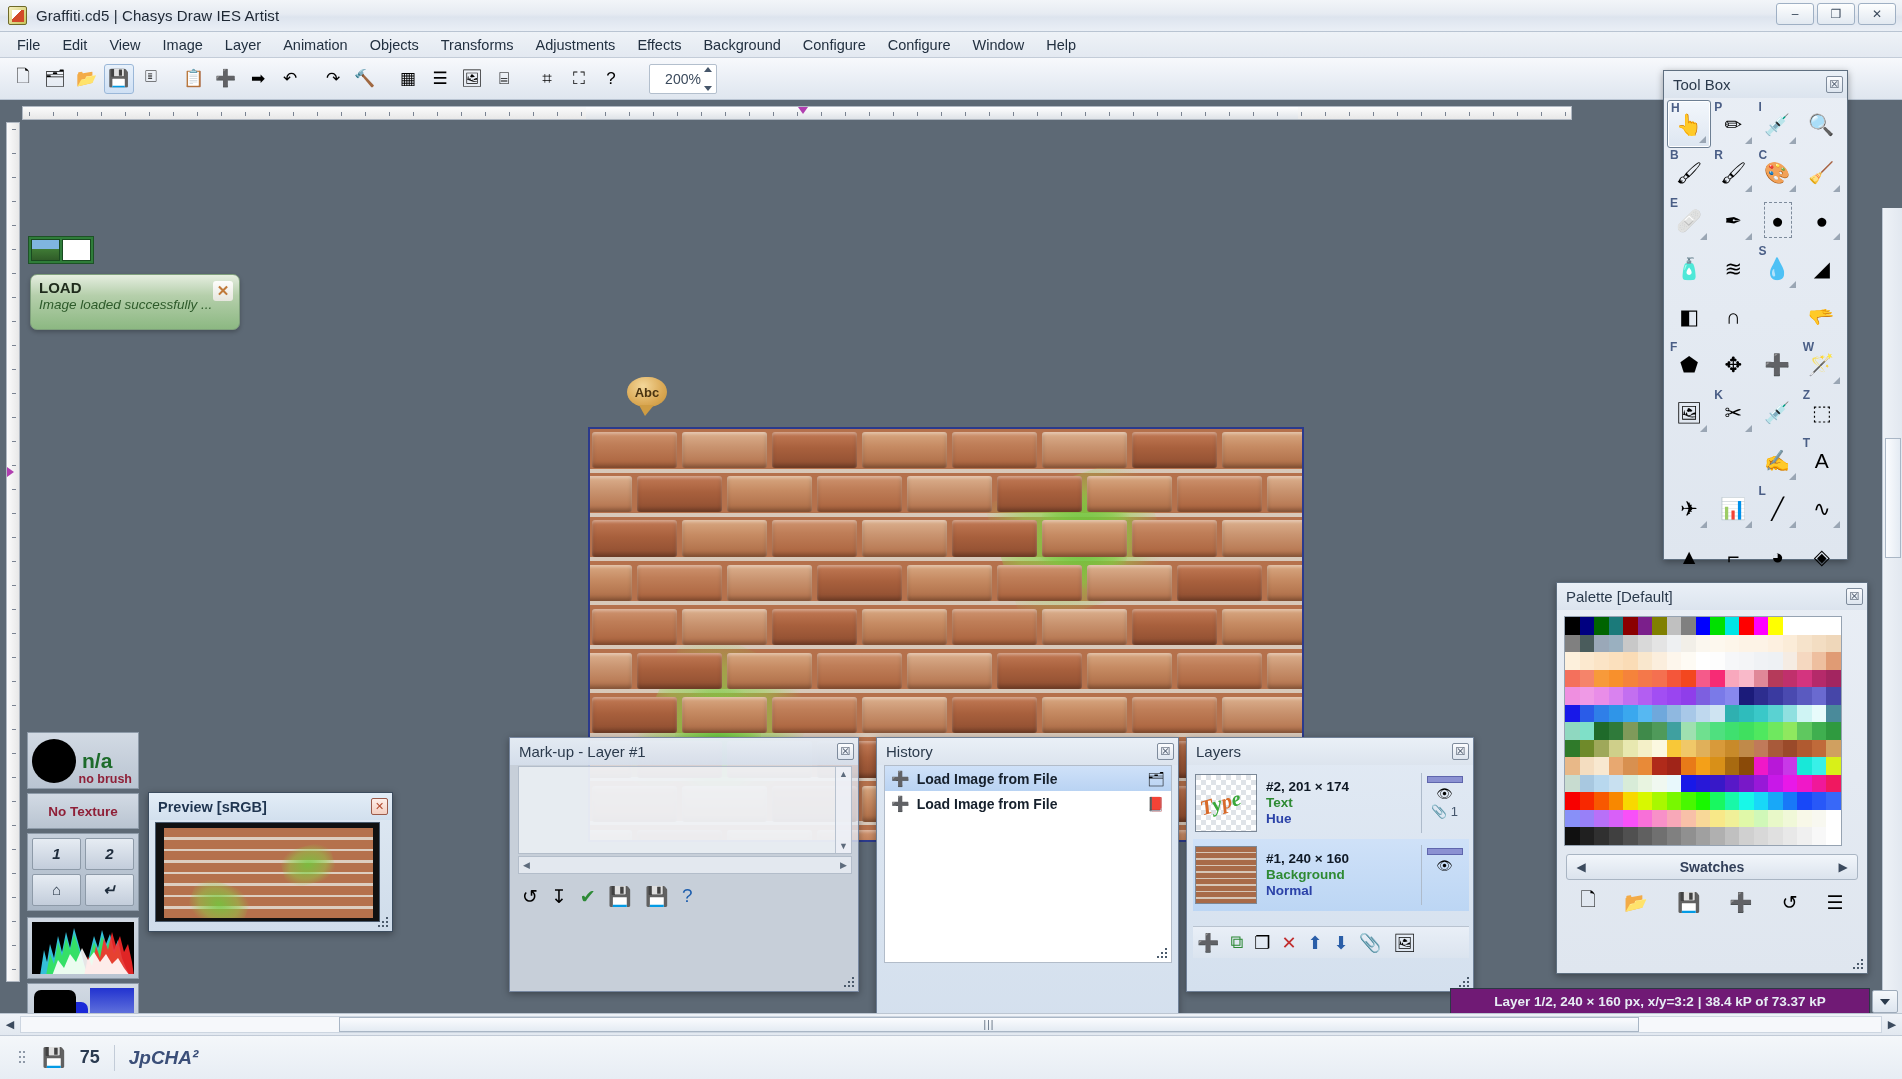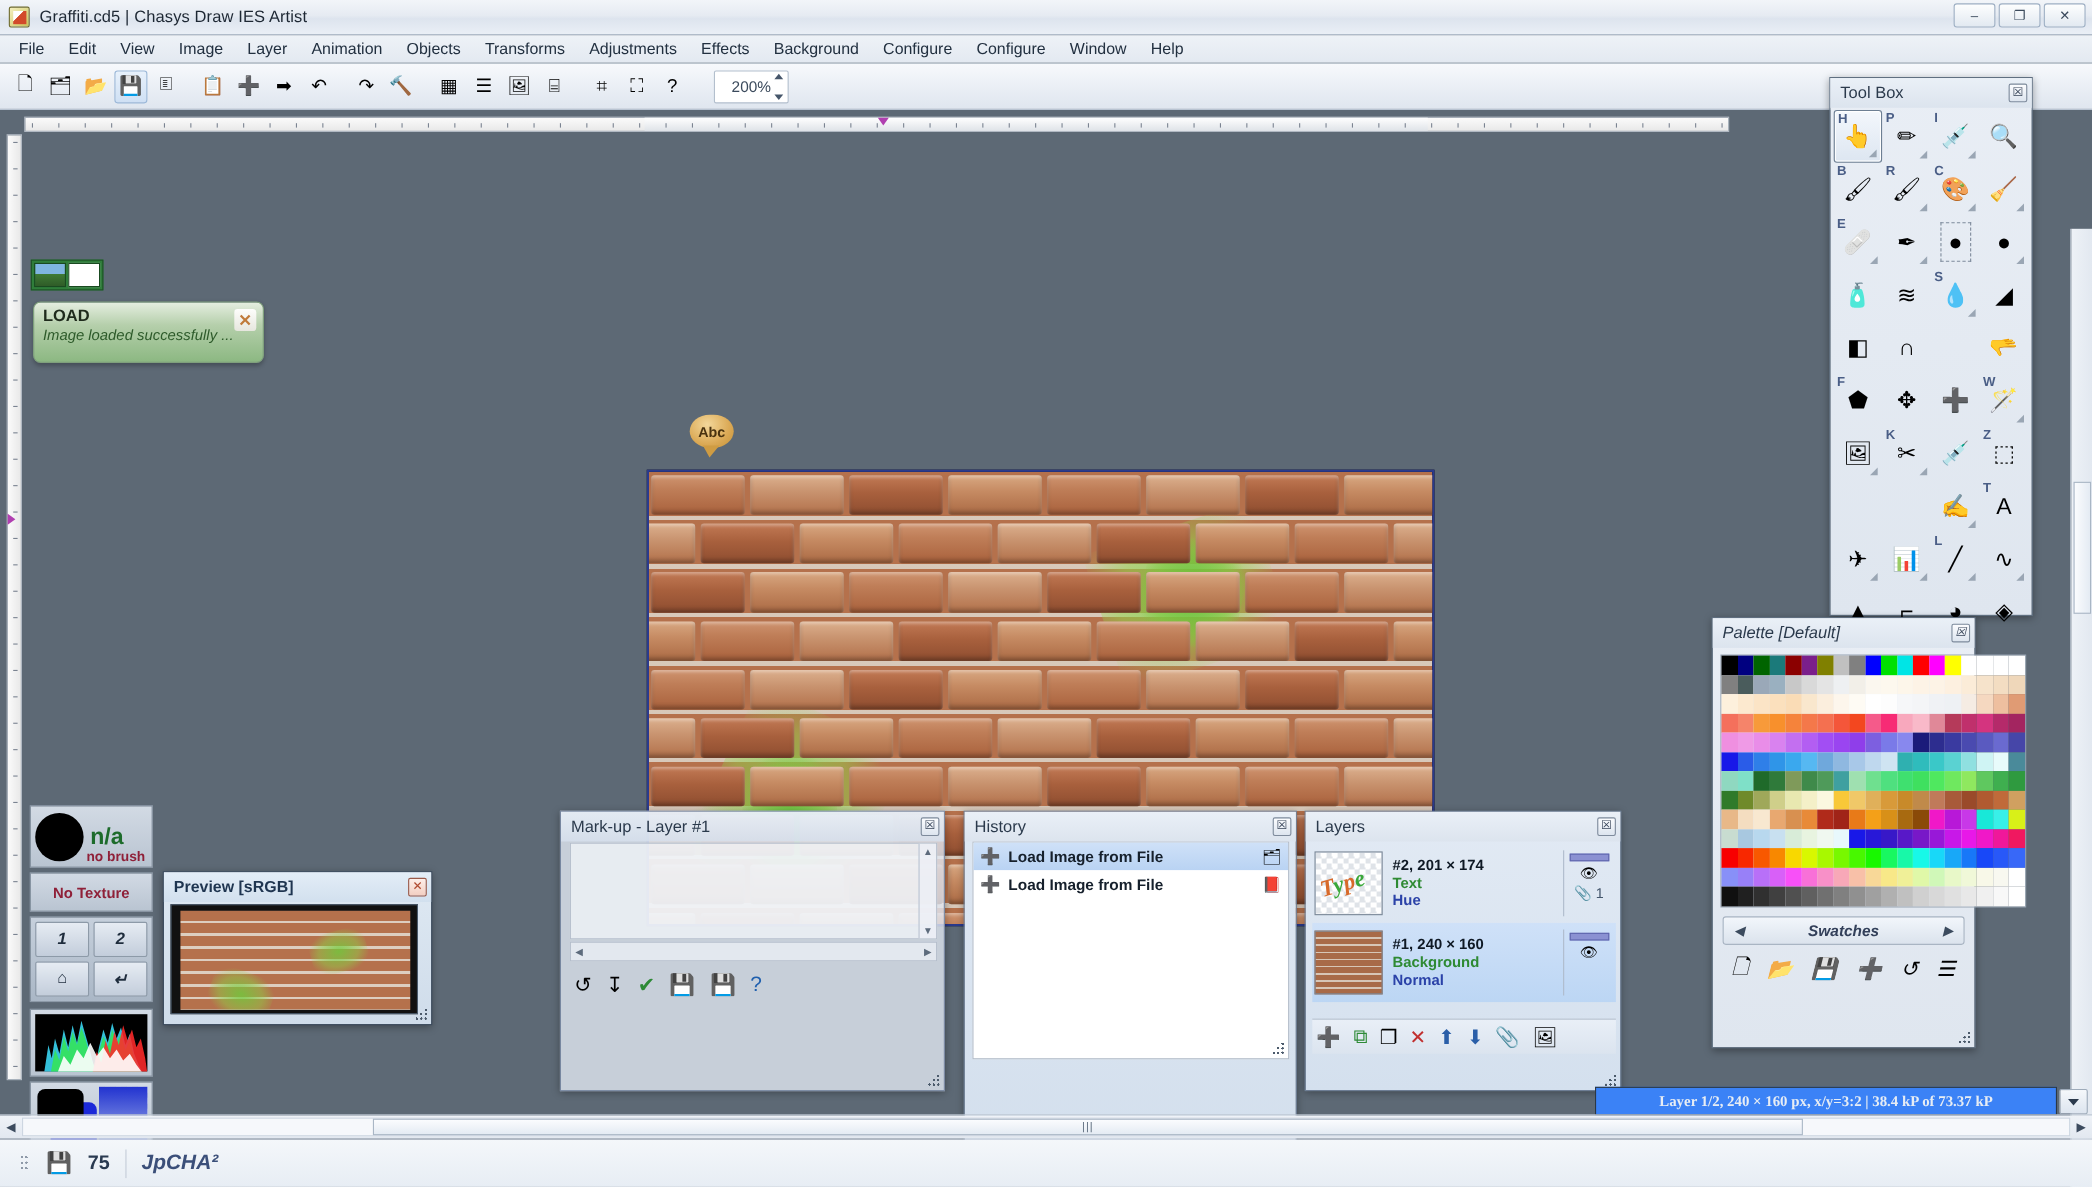--- a/index.html
+++ b/index.html
@@ -209,21 +209,21 @@
   .tcell.sel{border:1px solid #6d7f93;border-radius:3px;
     background:linear-gradient(to bottom,#f3f7fc,#dde6f1);box-shadow:inset 0 0 0 1px #fff;}
   .tcell .acc{position:absolute;left:3px;top:0px;font-size:12px;color:#4a5e86;font-weight:bold;}
   .tcell .tri{position:absolute;right:4px;bottom:4px;width:0;height:0;
     border-left:7px solid transparent;border-top:7px solid transparent;border-right:7px solid #9aa6b4;
     border-bottom:0;}
   .tcell .ico{font-size:21px;line-height:1;}
   .tcell .sq{position:absolute;inset:6px 8px;border:1px dashed #7e8b9c;}
 
   
-  #palette{left:1556px;top:561px;width:240px;height:392px;font-style:italic;}
+  #palette{left:1556px;top:582px;width:312px;height:392px;}
   .pal-grid{margin:6px 7px 0 7px;width:278px;height:230px;
      display:grid;grid-template-columns:repeat(19,1fr);grid-auto-rows:1fr;gap:0;border:1px solid #96a3b2;}
   .swrow{display:flex;align-items:center;margin:8px 9px 0 9px;height:26px;
      border:1px solid #a9b5c3;border-radius:3px;
      background:linear-gradient(to bottom,#f2f6fb,#dbe3ed);}
   .swrow .arrow{width:28px;text-align:center;font-size:12px;color:#3c4b5e;}
   .swrow .lbl{flex:1;text-align:center;font-size:14px;color:#33405a;font-weight:bold;}
   .swbar{display:flex;align-items:center;justify-content:space-around;margin:6px 9px 0 9px;height:32px;}
   .swbar .i{font-size:19px;}
 
@@ -279,21 +279,21 @@
   .layer-right{width:46px;display:flex;flex-direction:column;align-items:center;gap:3px;border-left:1px solid #aebbcb;height:60px;padding-top:3px;}
   .layer-right .opac{width:36px;height:7px;background:#8b91d2;border:1px solid #5f66ad;}
   .layer-right .eye{font-size:13px;}
   .layer-right .clip{font-size:13px;color:#44566c;}
   .layers-bar{margin:4px 4px 0 6px;height:32px;display:flex;align-items:center;gap:11px;
      background:linear-gradient(to bottom,#e9eff7,#dbe4ef);padding-left:4px;border-top:1px solid #b9c3d0;}
   .layers-bar .i{font-size:18px;}
 
   
   .statusdark{position:absolute;left:1450px;top:988px;width:420px;height:26px;
-     background:#3b82f6;border:1px solid #2c3845;display:flex;align-items:center;justify-content:center;font-family:Liberation Serif, serif;}
+     background:#701a75;border:1px solid #2c3845;display:flex;align-items:center;justify-content:center;}
   .statusdark span{font-size:13.5px;color:#e7edf4;font-weight:bold;}
   .statusdark .dd{position:absolute;right:-29px;top:1px;width:26px;height:23px;
      border:1px solid #9eabba;border-radius:2px;background:linear-gradient(to bottom,#f5f8fb,#dde5ef);
      display:flex;align-items:center;justify-content:center;}
   .hscroll-bottom{position:absolute;left:0;top:1013px;width:1902px;height:22px;
      background:linear-gradient(to bottom,#eff3f8,#e2e8f0);border-top:1px solid #bcc6d2;
      display:flex;align-items:center;}
   .hscroll-bottom .ar{width:20px;text-align:center;font-size:11px;color:#3c4b5e;}
   .hscroll-bottom .track{flex:1;height:17px;background:#f6f8fb;border:1px solid #cdd6e1;position:relative;}
   .hscroll-bottom .thumb{position:absolute;left:318px;top:0;width:1300px;height:15px;

